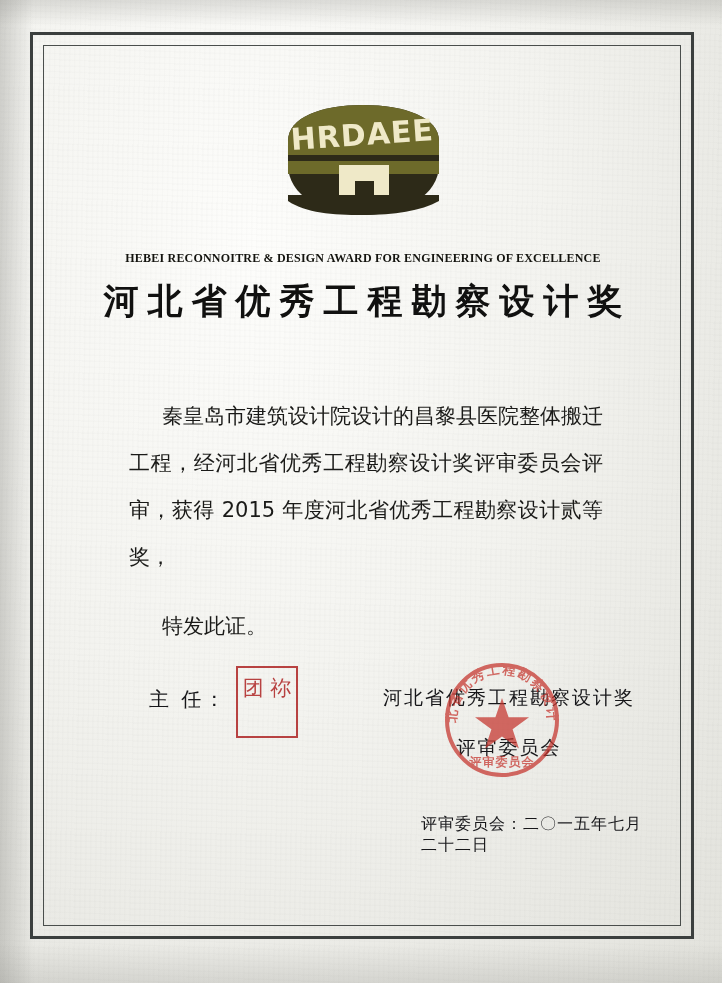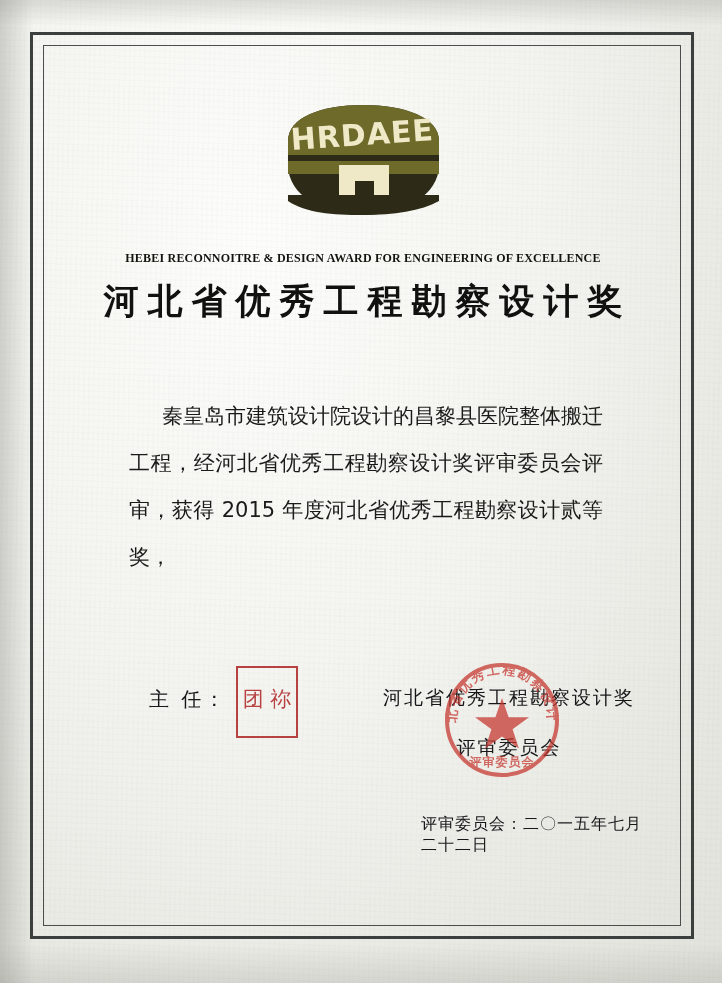--- a/index.html
+++ b/index.html
@@ -151,21 +151,21 @@
     width: 62px;
     height: 72px;
     border: 2.5px solid #b02a2a;
     color: #b02a2a;
     font-family: "DejaVu Sans", sans-serif;
     font-size: 21px;
     line-height: 33px;
     text-align: center;
     letter-spacing: 0px;
     opacity: 0.88;
-    padding-top: 15px;
+    padding-top: 4px;
     box-sizing: border-box;
   }
   .director-seal span { display: inline-block; }
 
   .issuer {
     position: absolute;
     left: 278px;
     top: 18px;
     width: 300px;
     text-align: center;
@@ -249,20 +249,21 @@
           <path d="M12 98 C30 110, 56 112, 87 112 C118 112, 145 108, 163 98 L163 92 L12 92 Z" fill="#2d2a18"></path>
         </svg>
       </div>
 
       <div class="title-en">HEBEI RECONNOITRE &amp; DESIGN AWARD FOR ENGINEERING OF EXCELLENCE</div>
 
       <div class="title-cn">河北省优秀工程勘察设计奖</div>
 
       <div class="body-text">
         <p class="indent">秦皇岛市建筑设计院设计的昌黎县医院整体搬迁工程，经河北省优秀工程勘察设计奖评审委员会评审，获得 2015 年度河北省优秀工程勘察设计贰等奖，</p>
+        <p class="body-para-2">特发此证。</p>
       </div>
 
       <div class="sign-row">
         <div class="director-label">主 任：</div>
 
         <div class="director-seal">
           <span>团 祢</span>
         </div>
 
         <div class="issuer">

